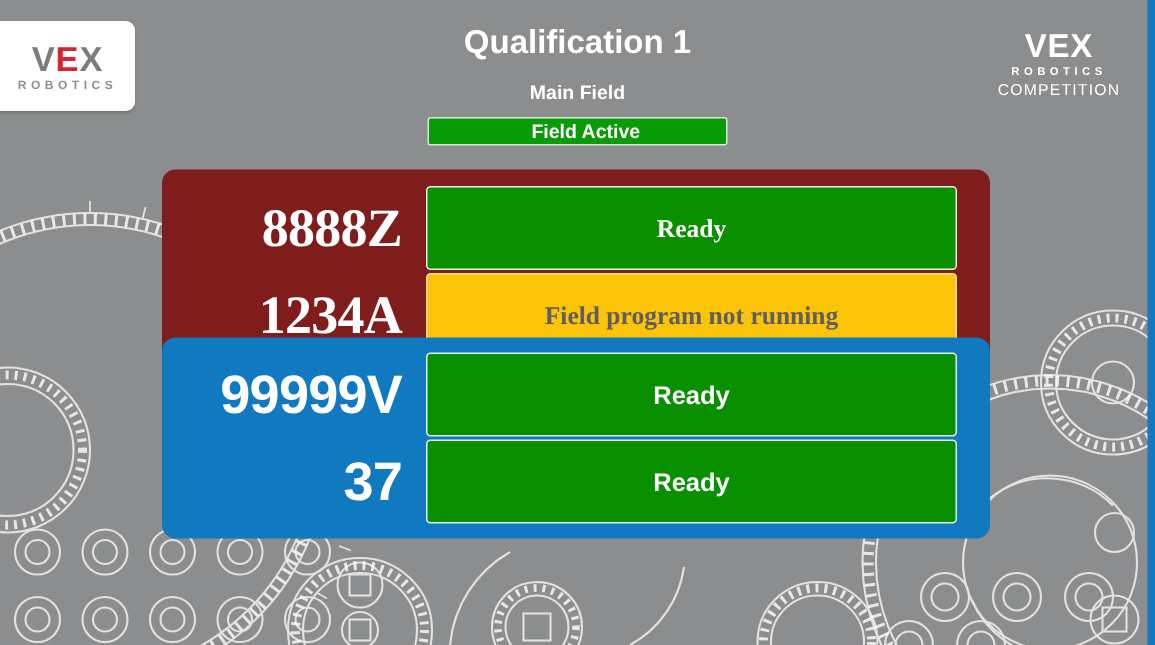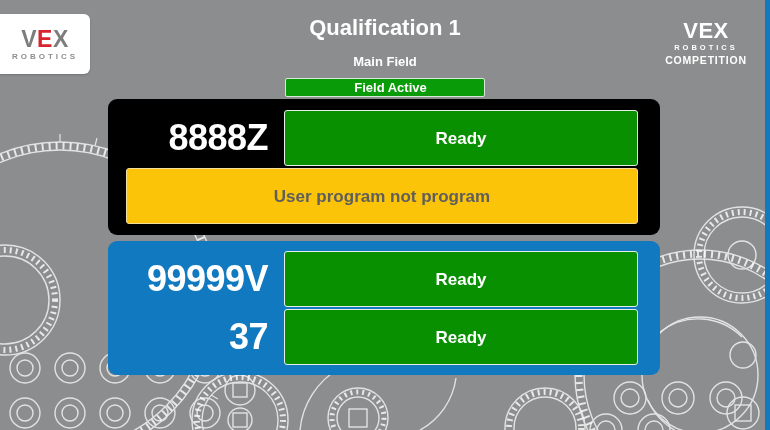--- a/index.html
+++ b/index.html
@@ -93,21 +93,21 @@
     font-size: 7.5px;
     letter-spacing: 3px;
     font-weight: bold;
     line-height: 1;
     margin-top: 2px;
     color: #ffffff;
   }
   #comp-competition {
     font-size: 10.5px;
     letter-spacing: 0.8px;
-    font-weight: bold;
+    font-weight: normal;
     line-height: 1;
     margin-top: 3px;
     color: #ffffff;
   }
   #match-title {
     position: absolute;
     left: 0; right: 0;
     top: 16px;
     text-align: center;
     font-size: 22px;
@@ -151,26 +151,27 @@
     width: 552px;
     border-radius: 9px;
     box-sizing: border-box;
     padding: 10px 22px 10px 18px;
     display: flex;
     flex-direction: column;
     justify-content: center;
     gap: 10px;
   }
   #alliance-red {
-    top: 99px;
+    top: 113px;
     height: 136px;
-    background: #000000;
+    background: #7f1d1d;
+    font-family: Liberation Serif, serif;
   }
   #alliance-blue {
-    top: 241px;
+    top: 225px;
     height: 134px;
     background: #1179c0;
   }
   .team-row {
     display: flex;
     align-items: center;
     height: 48px;
   }
   .team-number {
     width: 158px;
@@ -323,21 +324,22 @@
       <div id="comp-competition">COMPETITION</div>
     </div>
   </div>
 
   <div class="alliance" id="alliance-red">
     <div class="team-row">
       <div class="team-number">8888Z</div>
       <div class="status-bar status-ready">Ready</div>
     </div>
     <div class="team-row">
-      <div class="status-bar status-warn">User program not program</div>
+      <div class="team-number">1234A</div>
+      <div class="status-bar status-warn">Field program not running</div>
     </div>
   </div>
 
   <div class="alliance" id="alliance-blue">
     <div class="team-row">
       <div class="team-number">99999V</div>
       <div class="status-bar status-ready">Ready</div>
     </div>
     <div class="team-row">
       <div class="team-number">37</div>

